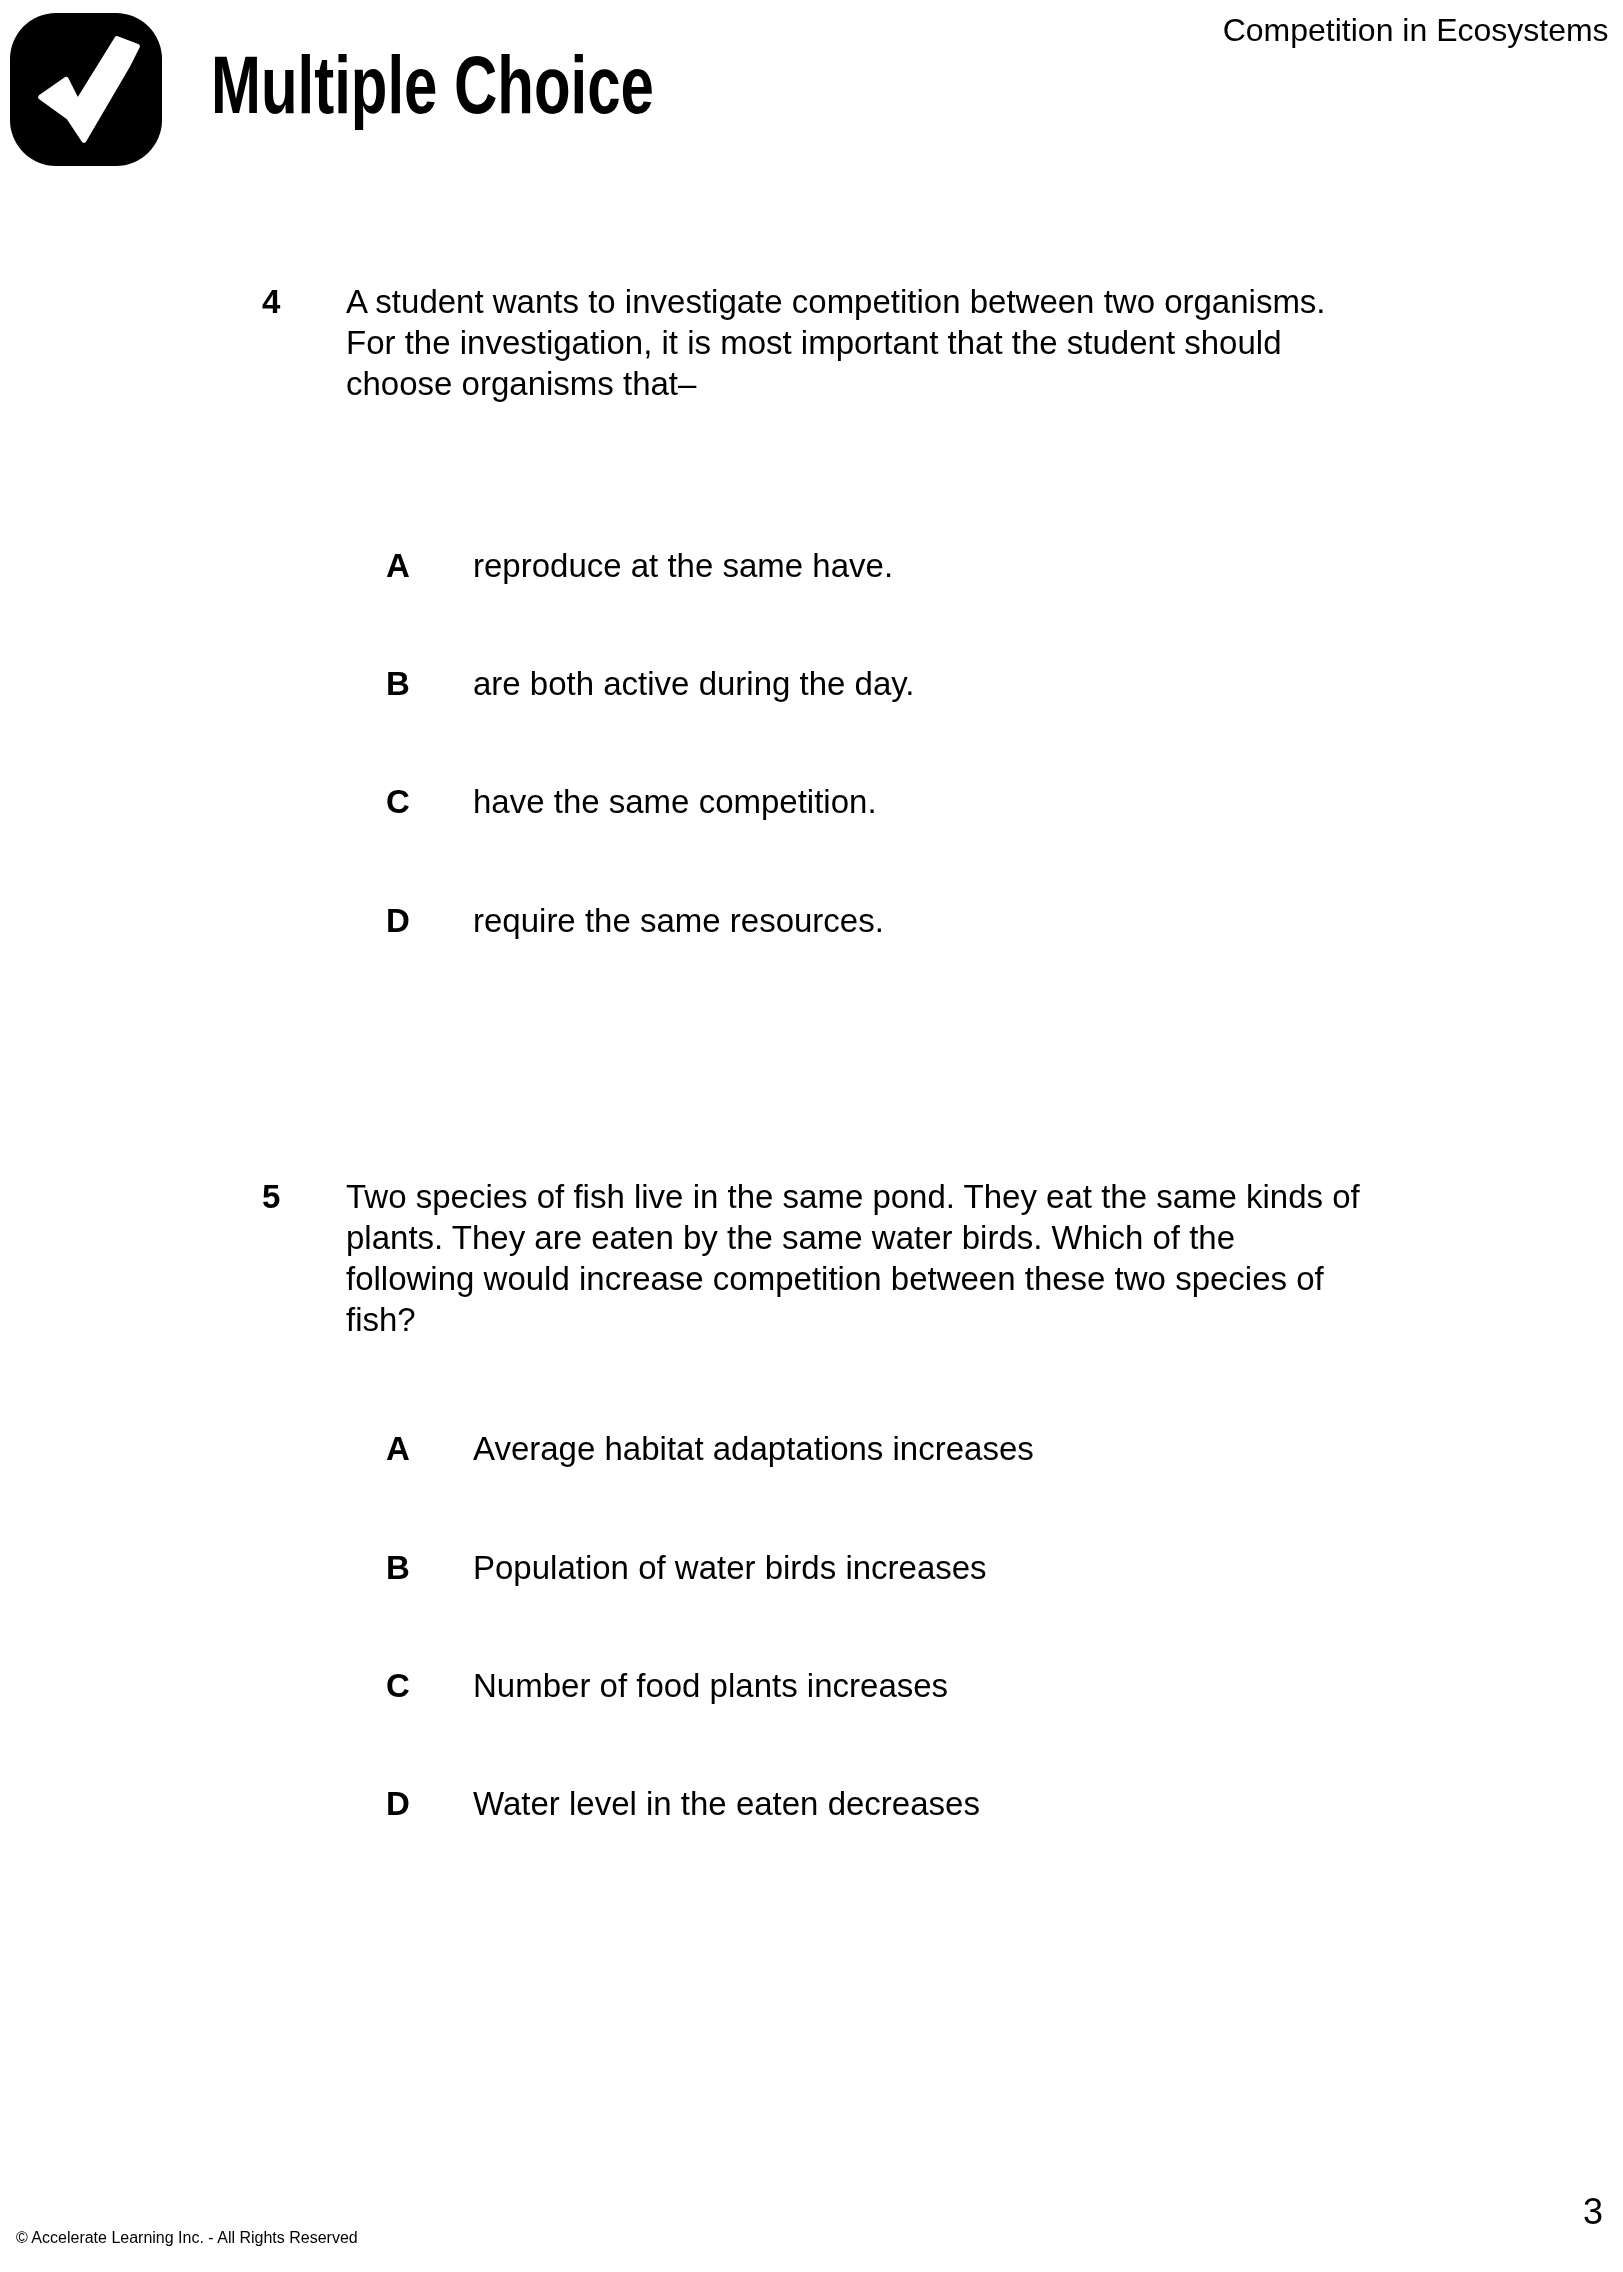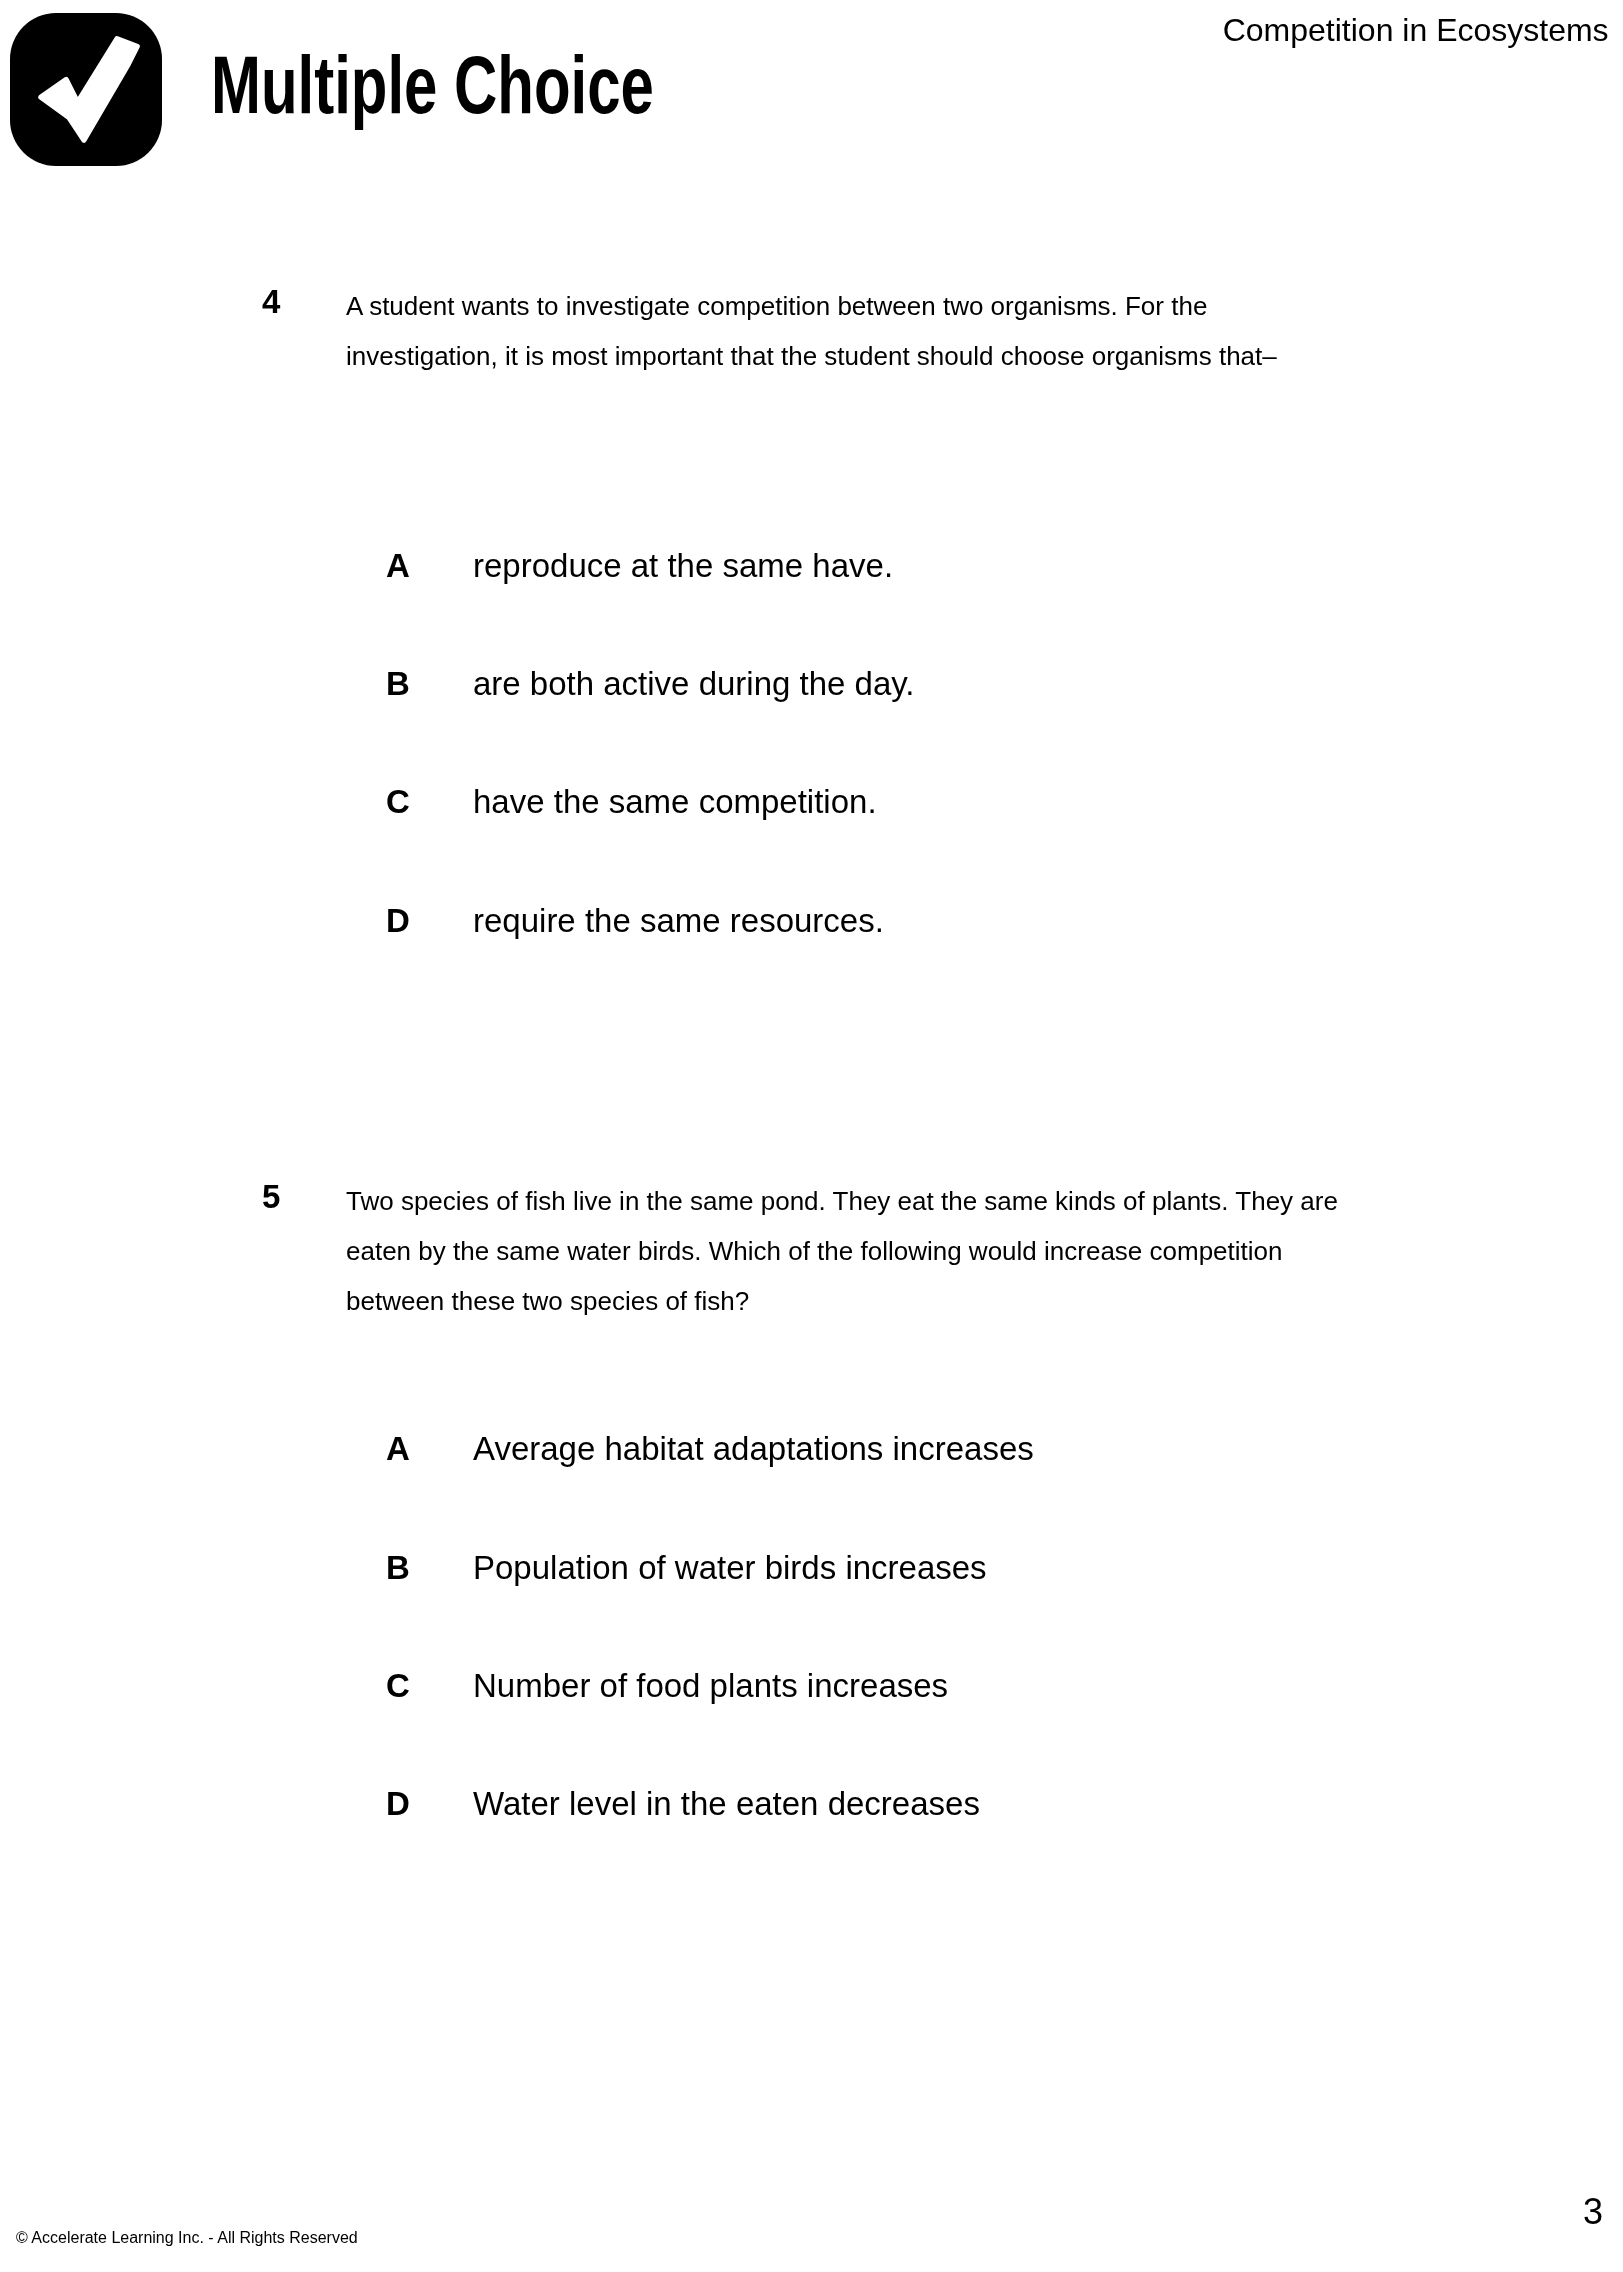--- a/index.html
+++ b/index.html
@@ -64,22 +64,22 @@
   }
   .q-number {
     width: 84px;
     flex: 0 0 84px;
     font-weight: bold;
     font-size: 33px;
     line-height: 41px;
   }
   .q-text {
     width: 1014px;
-    font-size: 26px;
-    line-height: 50px;
+    font-size: 33px;
+    line-height: 41px;
   }
 
   .option {
     position: absolute;
     left: 386px;
     display: flex;
     align-items: flex-start;
   }
   .opt-letter {
     width: 87px;

